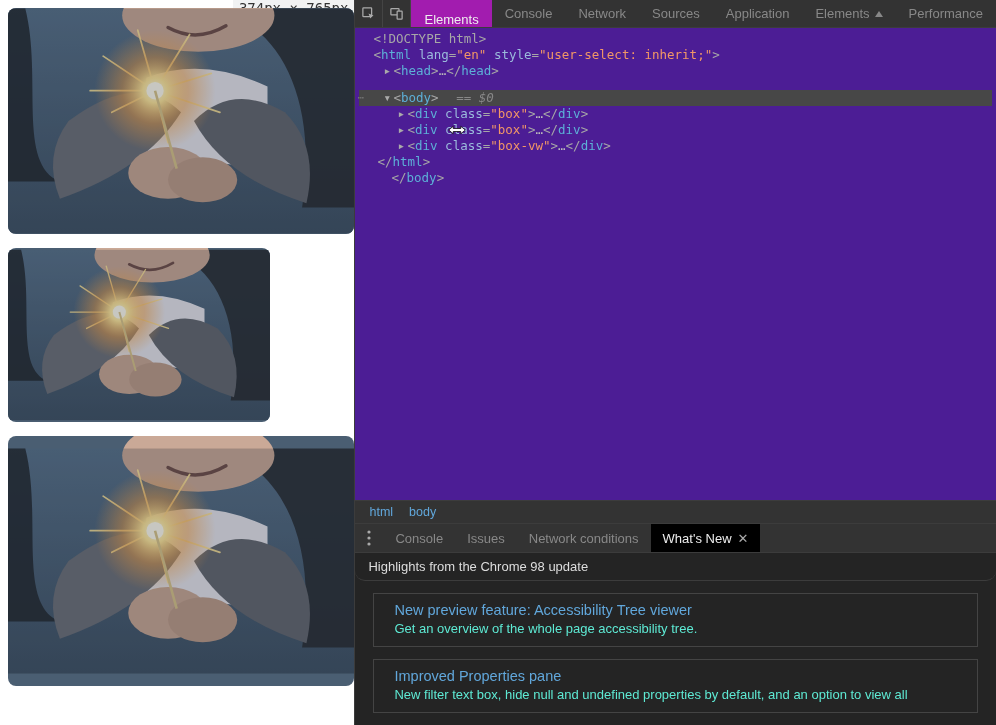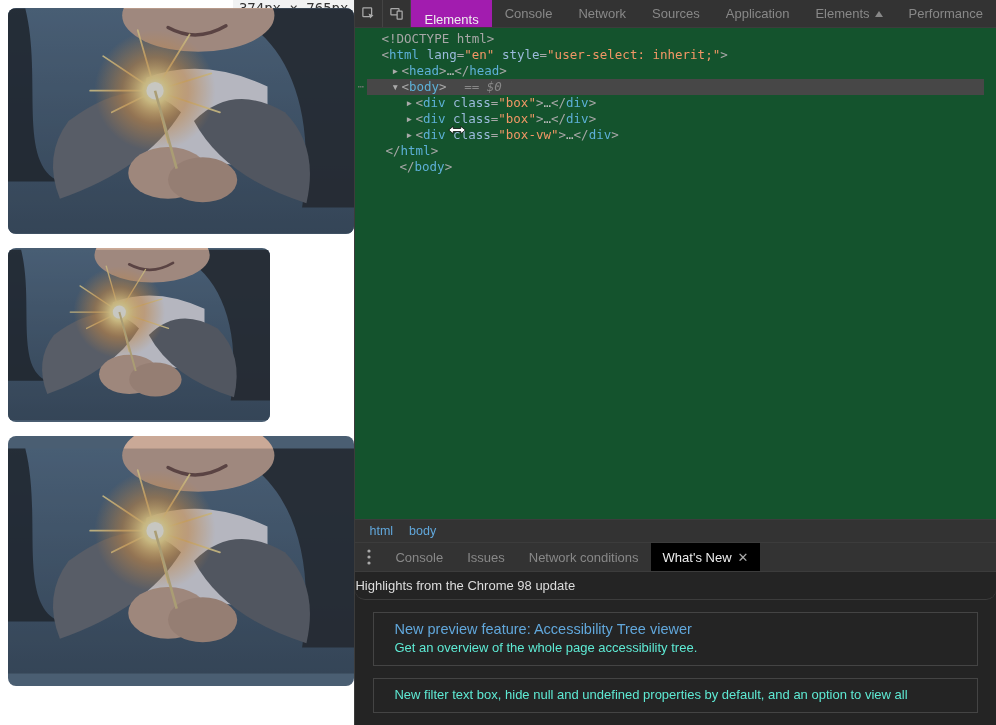--- a/index.html
+++ b/index.html
@@ -95,36 +95,37 @@
     width: 0; height: 0;
     border-left: 4px solid transparent;
     border-right: 4px solid transparent;
     border-bottom: 6px solid #888;
     margin-left: 5px;
   }
 
   
   .dom-tree {
     flex: 1;
-    background: #14532d;
-    padding: 3px 12px;
+    background: #4c1d95;
+    padding: 3px 4px;
     font-size: 12.5px;
     line-height: 16px;
     overflow: hidden;
     position: relative;
   }
   .dom-line { padding: 0 0 0 14px; white-space: nowrap; }
   .dom-line .ind { display: inline-block; }
   .dom-line .arrow {
     display: inline-block;
     width: 10px;
     color: #aaa;
   }
   .dom-line.selected {
     background: #474747;
+    margin-top: 11px;
   }
   .dom-line.selected::before {
     content: attr(data-gutter);
     position: absolute;
     left: 2px;
     color: #777;
     font-size: 11px;
   }
   .dom-line .sel-eq { color: #888; margin-left: 10px; }
   .dom-line .sel-var { color: #888; font-style: italic; }
@@ -189,21 +190,21 @@
   .drawer-tab .close-x { margin-left: 6px; color: #aaa; font-size: 13px; }
 
   
   .drawer-body {
     background: #242424;
     font-family: -apple-system, sans-serif;
     padding: 0;
     overflow: hidden;
   }
   .drawer-headline {
-    padding: 6px 0;
+    padding: 6px 13px;
     color: #ddd;
     font-size: 13px;
     border-bottom: 1px solid #3c3c3c;
     border-radius: 10px;
   }
   .cards-wrap { padding: 12px 18px 0; }
   .highlight-card {
     border: 1px solid #444;
     padding: 8px 20px 10px;
     margin-bottom: 12px;
@@ -408,18 +409,19 @@
   </div>
 
   <div class="drawer-body">
     <div class="drawer-headline">Highlights from the Chrome 98 update</div>
     <div class="cards-wrap">
       <div class="highlight-card">
         <div class="card-title">New preview feature: Accessibility Tree viewer</div>
         <div class="card-desc">Get an overview of the whole page accessibility tree.</div>
       </div>
       <div class="highlight-card">
+        <div class="card-title">Improved Properties pane</div>
         <div class="card-desc">New filter text box, hide null and undefined properties by default, and an option to view all</div>
       </div>
     </div>
   </div>
 
 </div>
 
 </body></html>

